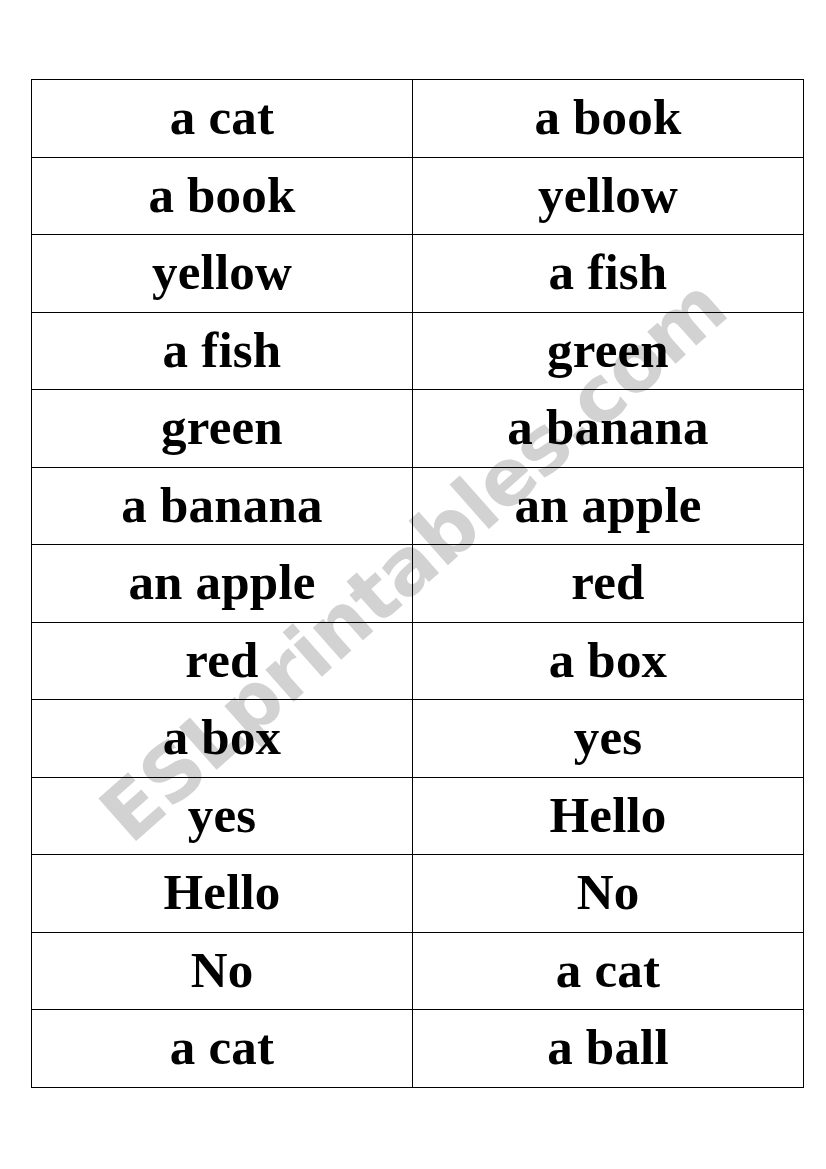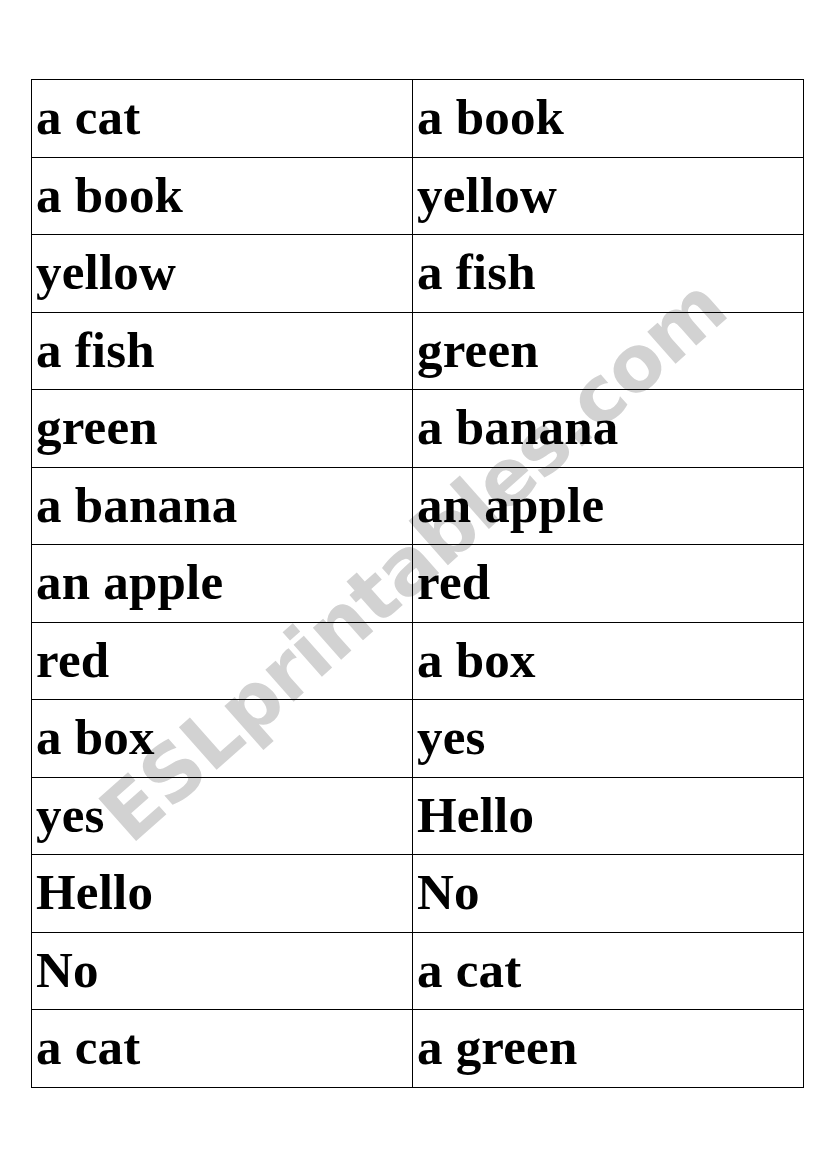--- a/index.html
+++ b/index.html
@@ -54,20 +54,21 @@
     left: 31px;
     top: 79px;
     width: 772px;
     border-collapse: collapse;
     table-layout: fixed;
     z-index: 10;
   }
   #word-table tr { height: 77.5px; }
   #word-table td {
     border: 1.6px solid #000000;
+    text-align: center;
     vertical-align: middle;
     padding: 0 4px;
     height: 77.5px;
     box-sizing: border-box;
   }
   #word-table td.col-left  { width: 381px; }
   #word-table td.col-right { width: 391px; }
 
   .card-word {
     display: block;
@@ -188,19 +189,19 @@
           </td>
           <td class="col-right">
             <span class="card-word">a cat</span>
           </td>
         </tr>
         <tr>
           <td class="col-left">
             <span class="card-word">a cat</span>
           </td>
           <td class="col-right">
-            <span class="card-word">a green</span>
+            <span class="card-word">a ball</span>
           </td>
         </tr>
       </tbody>
   </table>
 
 </div>
 
 </body></html>

